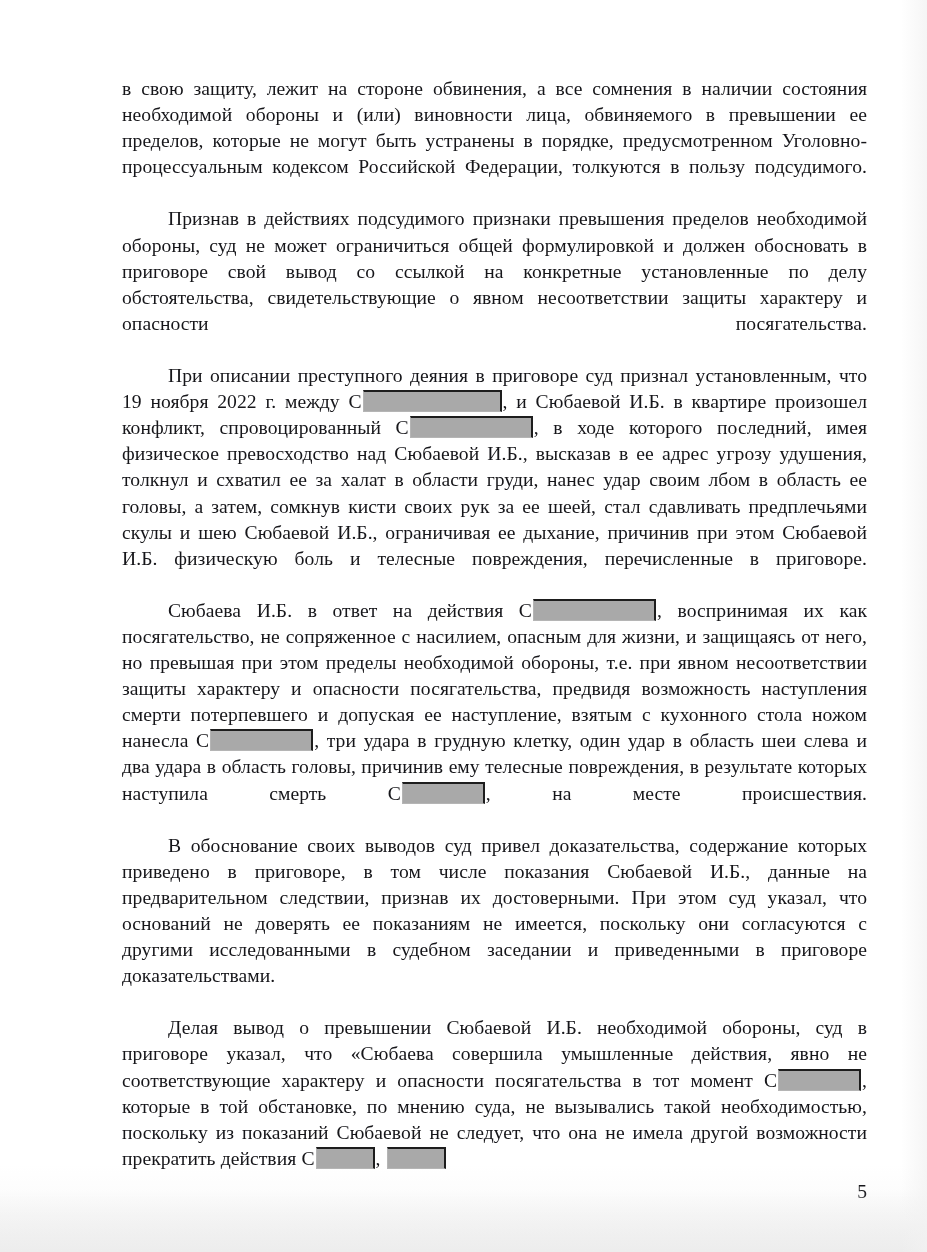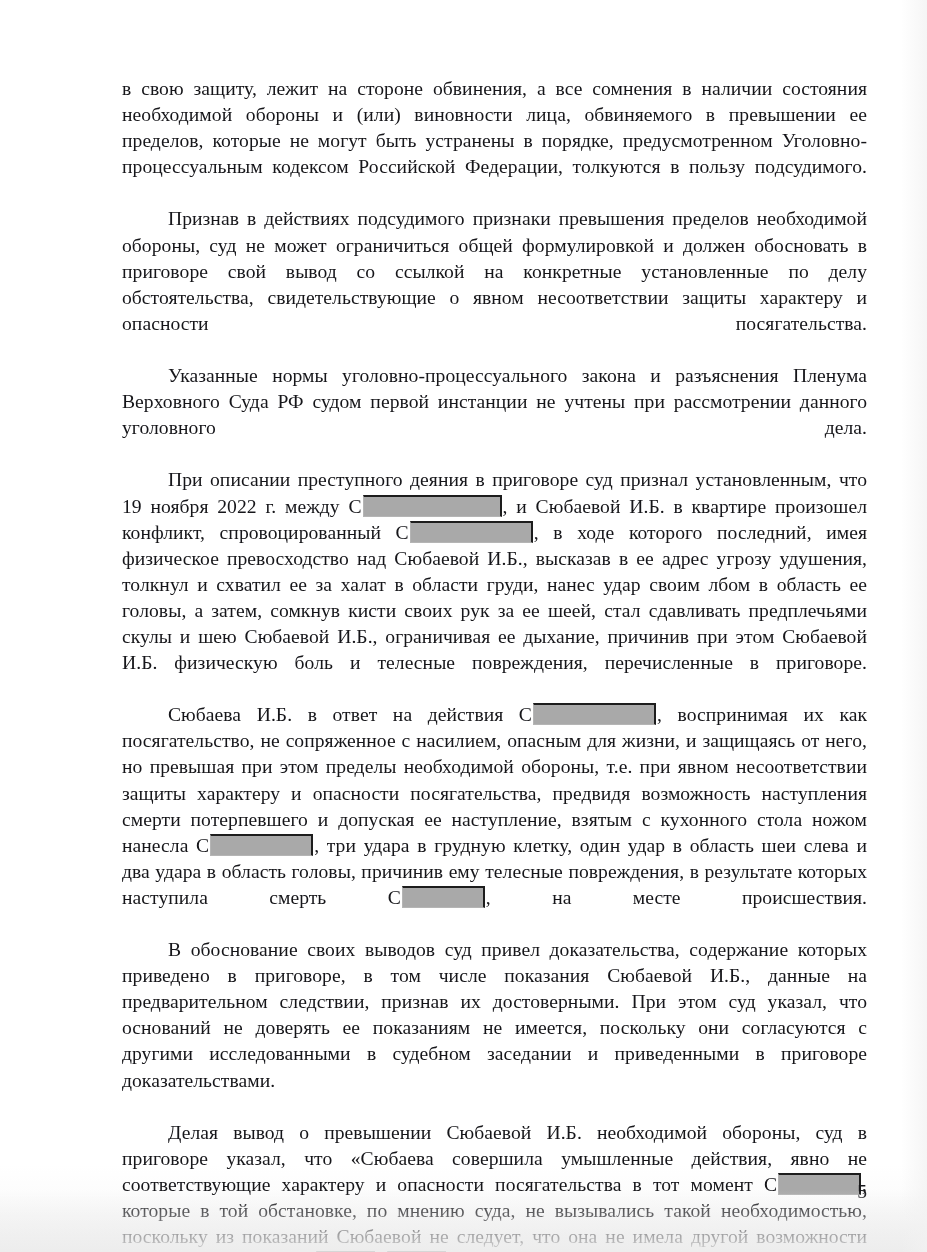--- a/index.html
+++ b/index.html
@@ -108,21 +108,20 @@
 </style>
 </head>
 <body>
 
 <div class="page">
 
   <div class="text-body">
 
     <p class="para no-indent">в свою защиту, лежит на стороне обвинения, а все сомнения в наличии состояния необходимой обороны и (или) виновности лица, обвиняемого в превышении ее пределов, которые не могут быть устранены в порядке, предусмотренном Уголовно-процессуальным кодексом Российской Федерации, толкуются в пользу подсудимого.</p>
     <p class="para">Признав в действиях подсудимого признаки превышения пределов необходимой обороны, суд не может ограничиться общей формулировкой и должен обосновать в приговоре свой вывод со ссылкой на конкретные установленные по делу обстоятельства, свидетельствующие о явном несоответствии защиты характеру и опасности посягательства.</p>
-    <p class="para">Указанные нормы уголовно-процессуального закона и разъяснения Пленума Верховного Суда РФ судом первой инстанции не учтены при рассмотрении данного уголовного дела.</p>
     <p class="para">При описании преступного деяния в приговоре суд признал установленным, что  19 ноября 2022 г. между С<span class="redact w-xl" aria-label="redacted-name"></span>, и Сюбаевой И.Б. в квартире произошел конфликт, спровоцированный С<span class="redact w-lg" aria-label="redacted-name"></span>, в ходе которого последний, имея физическое превосходство над Сюбаевой И.Б., высказав в ее адрес угрозу удушения, толкнул и схватил ее за халат в области груди, нанес удар своим лбом в область ее головы, а затем, сомкнув кисти своих рук за ее шеей, стал сдавливать предплечьями скулы и шею Сюбаевой И.Б., ограничивая ее дыхание, причинив при этом Сюбаевой И.Б. физическую боль и телесные повреждения, перечисленные в приговоре.</p>
     <p class="para">Сюбаева И.Б. в ответ на действия С<span class="redact w-lg" aria-label="redacted-name"></span>, воспринимая их как посягательство, не сопряженное с насилием, опасным для жизни, и защищаясь от него, но превышая при этом пределы необходимой обороны, т.е. при явном несоответствии защиты характеру и опасности посягательства, предвидя возможность наступления смерти потерпевшего и допуская ее наступление, взятым с кухонного стола ножом нанесла С<span class="redact w-md" aria-label="redacted-name"></span>, три удара в грудную клетку, один удар в область шеи слева и два удара в область головы, причинив ему телесные повреждения, в результате которых наступила смерть С<span class="redact w-sm" aria-label="redacted-name"></span>, на месте происшествия.</p>
     <p class="para">В обоснование своих выводов суд привел доказательства, содержание которых приведено в приговоре, в том числе показания Сюбаевой И.Б., данные на предварительном следствии, признав их достоверными. При этом суд указал, что оснований не доверять ее показаниям не имеется, поскольку они согласуются с другими исследованными в судебном заседании и приведенными в приговоре доказательствами.</p>
     <p class="para stretch-last">Делая вывод о превышении Сюбаевой И.Б. необходимой обороны, суд в приговоре указал, что «Сюбаева совершила умышленные действия, явно не соответствующие характеру и опасности посягательства в тот момент С<span class="redact w-sm" aria-label="redacted-name"></span>, которые в той обстановке, по мнению суда, не вызывались такой необходимостью, поскольку из показаний Сюбаевой не следует, что она не имела другой возможности прекратить действия С<span class="redact w-xs" aria-label="redacted-name"></span>, <span class="redact w-xs" aria-label="redacted-name"></span></p>
 
   </div>
 
   <div class="page-number">5</div>
 
   <div class="scan-shade-bottom"></div>

